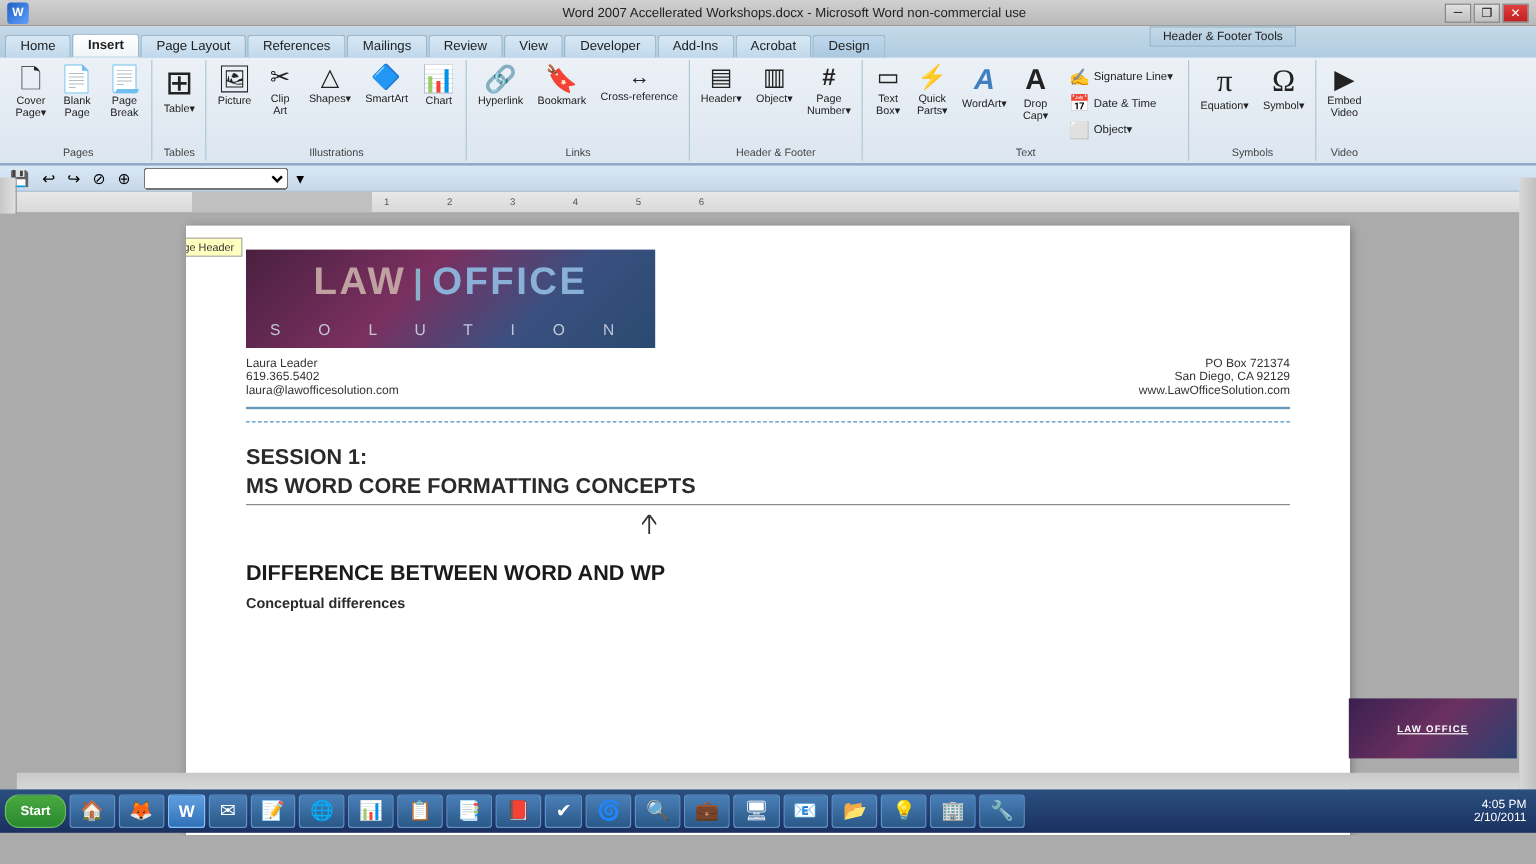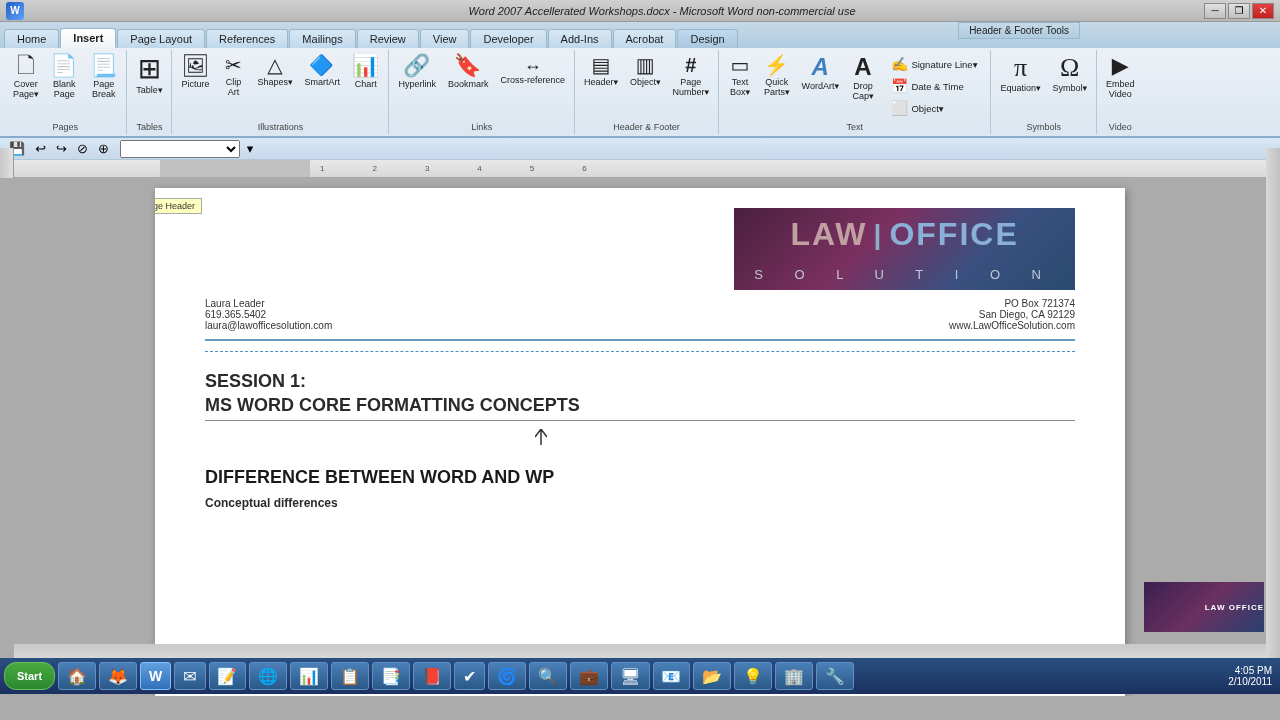--- a/index.html
+++ b/index.html
@@ -181,21 +181,21 @@
 
     
     #doc-header {
       border-bottom: 2px solid #6699bb;
       padding-bottom: 8px;
       margin-bottom: 10px;
       position: relative;
     }
     #logo-area {
       display: flex;
-      justify-content: flex-end;
+      justify-content: flex-start;
       margin-bottom: 8px;
     }
     .logo-box {
       background: linear-gradient(135deg, #4a2040 0%, #7a3060 40%, #3a5080 70%, #2a4a70 100%);
       padding: 8px 20px;
       display: flex;
       flex-direction: column;
       align-items: center;
       min-width: 320px;
     }
@@ -363,50 +363,51 @@
       right: 14px;
       height: 14px;
       background: linear-gradient(to bottom, #c8c8c8, #d8d8d8);
     }
 
     
     .logo-thumbnail {
       position: absolute;
       bottom: 90px;
       right: 20px;
-      width: 120px;
+      width: 140px;
       height: 50px;
       background: linear-gradient(135deg, #3a2050 0%, #6a3060 50%, #2a4070 100%);
       display: flex;
       align-items: center;
-      justify-content: flex-end;
+      justify-content: center;
       color: white;
       font-size: 9px;
       font-weight: bold;
       letter-spacing: 1px;
       overflow: hidden;
+      text-decoration: underline;
     }
 
     .section-heading-caps {
       font-size: 18px;
       font-weight: bold;
       color: #1a1a1a;
       margin-top: 16px;
       text-transform: uppercase;
     }
   </style>
 </head>
 <body>
 
 <div id="titlebar">
   <div style="display:flex;align-items:center;gap:6px;">
     <div style="width:18px;height:18px;background:linear-gradient(135deg,#2060c0,#60a0ff);border-radius:3px;display:flex;align-items:center;justify-content:center;color:white;font-size:10px;font-weight:bold;">W</div>
     <div style="width:90px;"></div>
   </div>
-  <div style="font-size:11px;color:#222;font-style:italic;">Word 2007 Accellerated Workshops.docx - Microsoft Word non-commercial use</div>
+  <div style="font-size:11px;color:#222;">Word 2007 Accellerated Workshops.docx - Microsoft Word non-commercial use</div>
   <div class="win-controls">
     <div class="win-btn">─</div>
     <div class="win-btn">❐</div>
     <div class="win-btn" style="background:linear-gradient(to bottom,#e04040,#c02020);color:white;">✕</div>
   </div>
 </div>
 
 <div id="hf-tools">
   <span>Header &amp; Footer Tools</span>
 </div>

